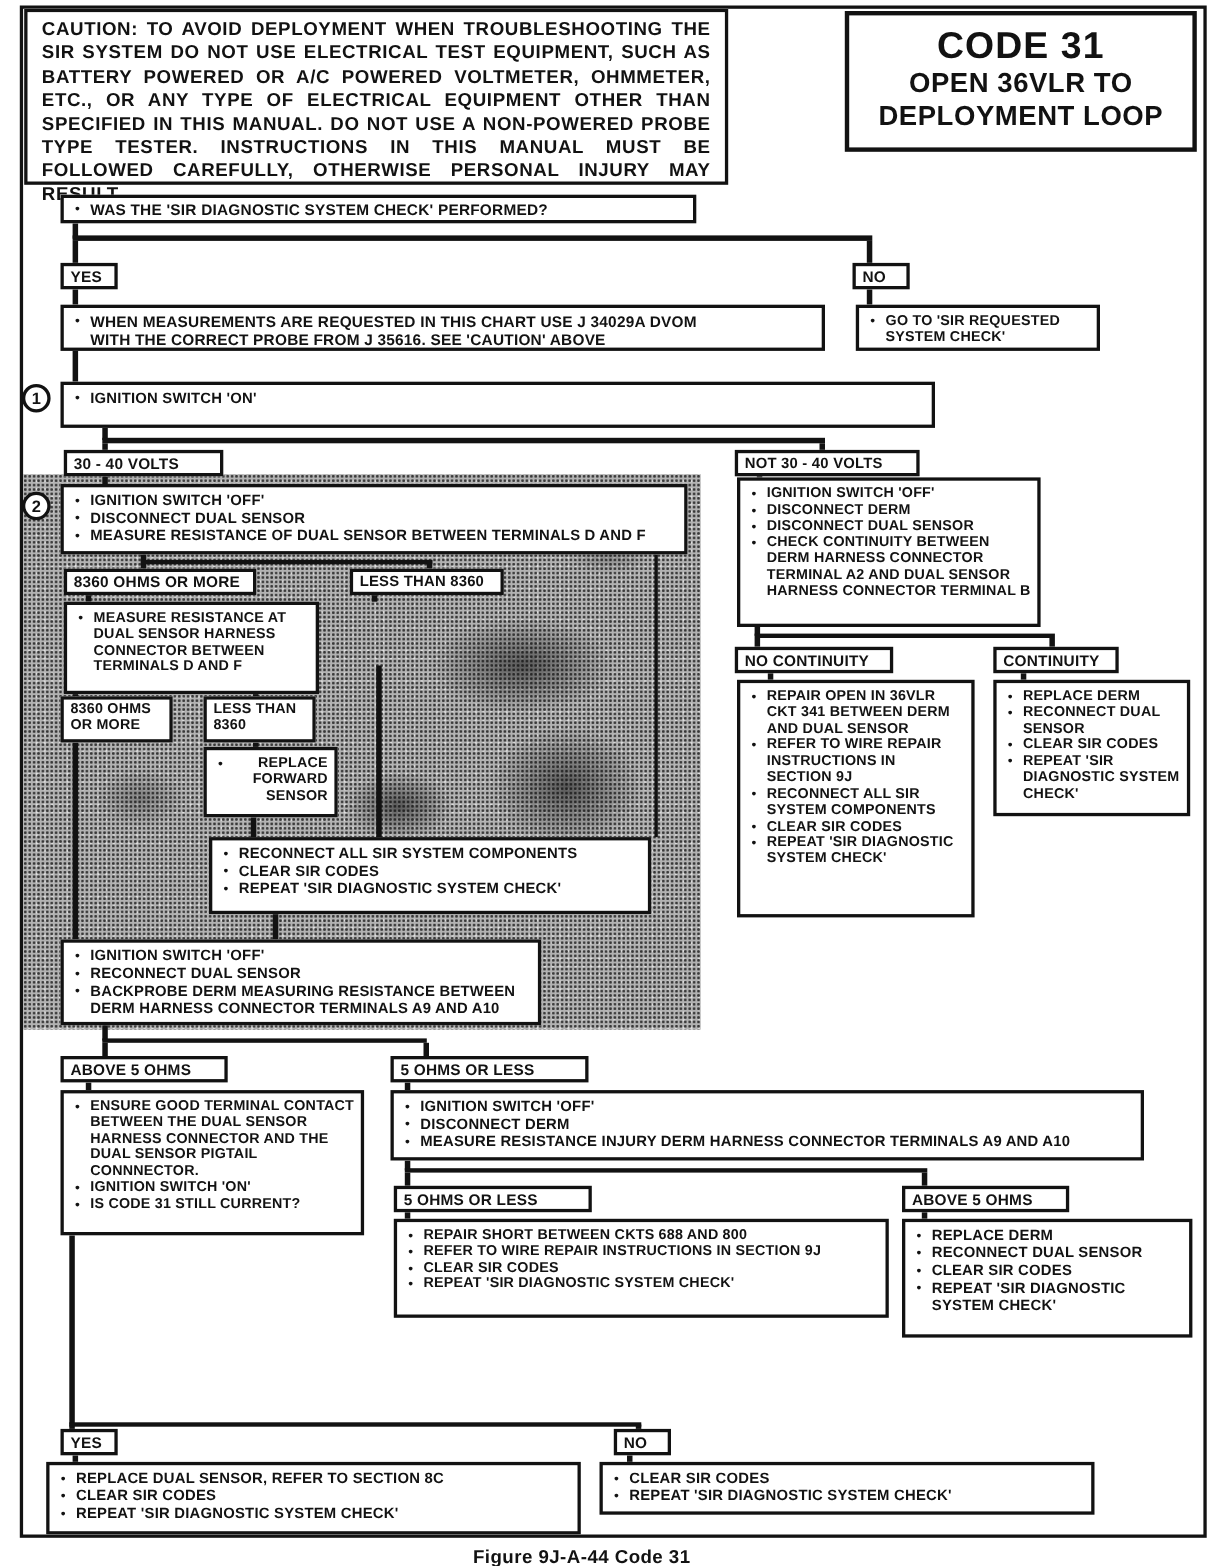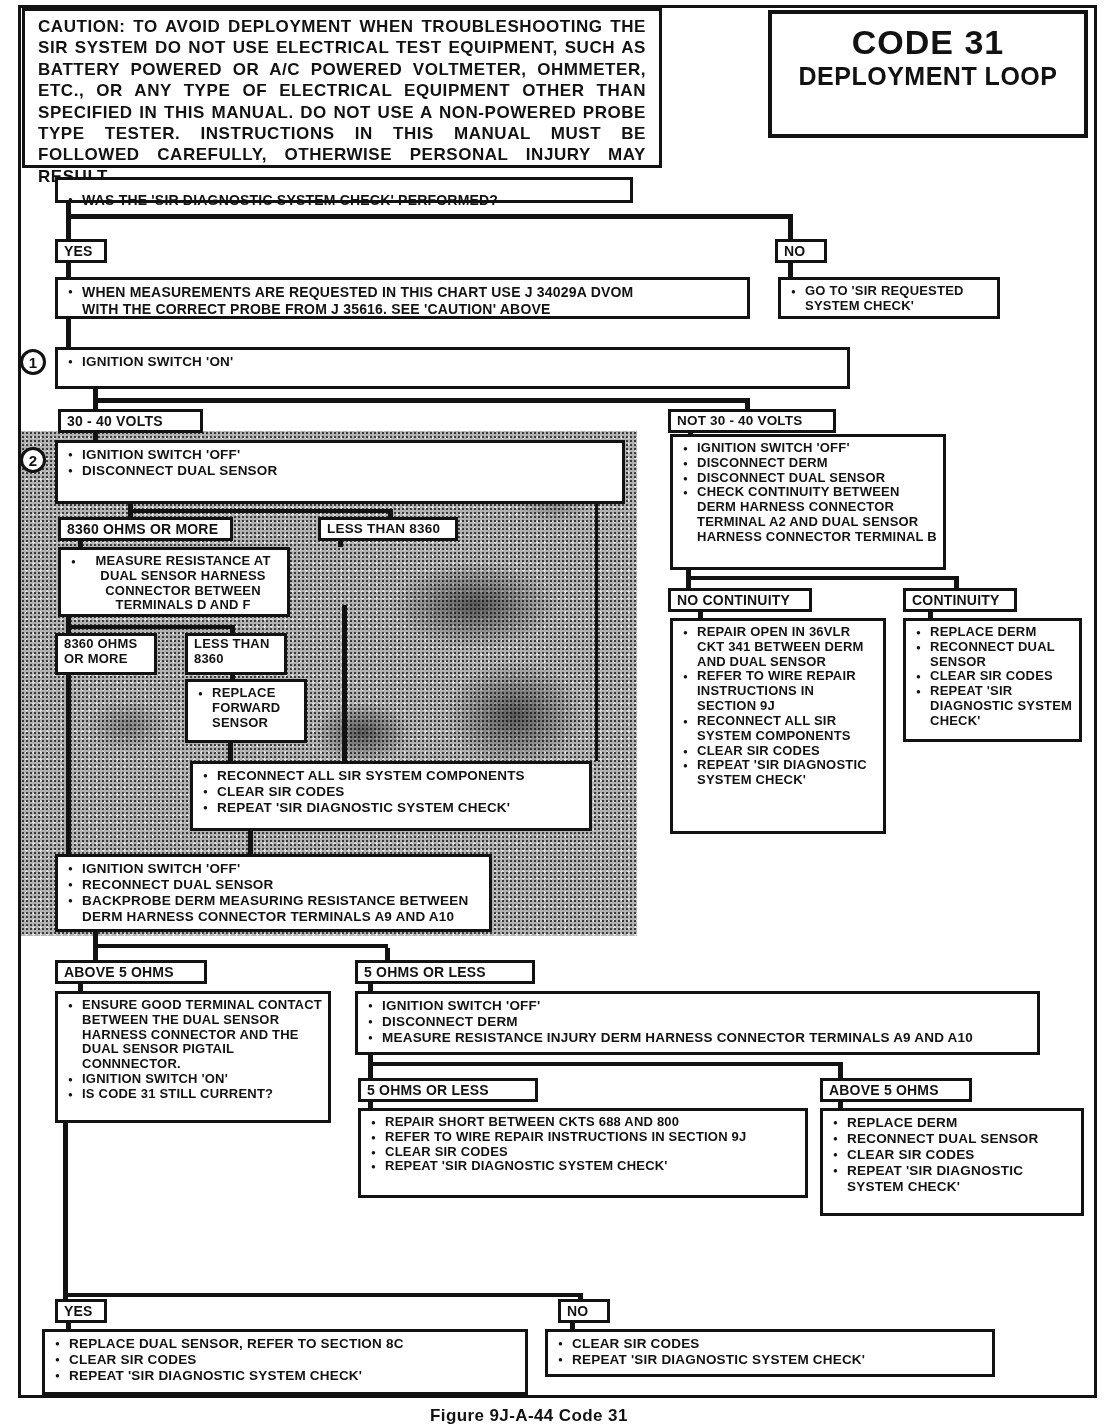--- a/index.html
+++ b/index.html
@@ -114,31 +114,32 @@
   <div class="abs ln" style="left:686px;top:580px;width:5px;height:8px;"></div>
   <div class="abs ln" style="left:954px;top:580px;width:5px;height:8px;"></div>
   <div class="abs ln" style="left:698px;top:612px;width:5px;height:6px;"></div>
   <div class="abs ln" style="left:928px;top:612px;width:5px;height:6px;"></div>
 
   <div class="abs caution" style="left:22px;top:8px;width:640px;height:160px;">
     <span>CAUTION: TO AVOID DEPLOYMENT WHEN TROUBLESHOOTING THE SIR SYSTEM DO NOT USE ELECTRICAL TEST EQUIPMENT, SUCH AS BATTERY POWERED OR A/C POWERED VOLTMETER, OHMMETER, ETC., OR ANY TYPE OF ELECTRICAL EQUIPMENT OTHER THAN SPECIFIED IN THIS MANUAL. DO NOT USE A NON-POWERED PROBE TYPE TESTER. INSTRUCTIONS IN THIS MANUAL MUST BE FOLLOWED CAREFULLY, OTHERWISE PERSONAL INJURY MAY RESULT.</span>
   </div>
   <div class="abs codebox" style="left:768px;top:10px;width:320px;height:128px;">
     <div class="t1">CODE 31</div>
+    <div class="t2">OPEN 36VLR TO</div>
     <div class="t2">DEPLOYMENT LOOP</div>
   </div>
 
   <div class="abs circ" style="left:20px;top:349px;">
       <span>1</span>
     </div>
   <div class="abs circ" style="left:20px;top:447px;">
       <span>2</span>
     </div>
 
-  <div class="abs fbox" style="left:55px;top:177px;width:578px;height:26px;padding-top:12px;text-align:center;">
+  <div class="abs fbox" style="left:55px;top:177px;width:578px;height:26px;padding-top:2px;text-align:center;">
     <ul>
         <li>
           <span>WAS THE 'SIR DIAGNOSTIC SYSTEM CHECK' PERFORMED?</span>
         </li>
       </ul>
   </div>
 
   <div class="abs lbl" style="left:55px;top:239px;width:52px;height:24px;"><span>YES</span></div>
   <div class="abs lbl" style="left:775px;top:239px;width:52px;height:24px;"><span>NO</span></div>
 
@@ -170,20 +171,23 @@
   <div class="abs lbl f135" style="left:668px;top:409px;width:168px;height:24px;"><span>NOT 30 - 40 VOLTS</span></div>
 
   <div class="abs fbox f135" style="left:55px;top:440px;width:570px;height:64px;">
     <ul>
       <li>
           <span>IGNITION SWITCH 'OFF'</span>
         </li>
       <li>
           <span>DISCONNECT DUAL SENSOR</span>
         </li>
+      <li>
+          <span>MEASURE RESISTANCE OF DUAL SENSOR BETWEEN TERMINALS D AND F</span>
+        </li>
     </ul>
   </div>
 
   <div class="abs fbox f13" style="left:670px;top:434px;width:276px;height:136px;">
     <ul>
       <li>
           <span>IGNITION SWITCH 'OFF'</span>
         </li>
       <li>
           <span>DISCONNECT DERM</span>
@@ -193,33 +197,33 @@
         </li>
       <li>
           <span>CHECK CONTINUITY BETWEEN DERM HARNESS CONNECTOR TERMINAL A2 AND DUAL SENSOR HARNESS CONNECTOR TERMINAL B</span>
         </li>
     </ul>
   </div>
 
   <div class="abs lbl" style="left:58px;top:517px;width:175px;height:24px;"><span>8360 OHMS OR MORE</span></div>
   <div class="abs lbl f135" style="left:318px;top:517px;width:140px;height:24px;"><span>LESS THAN 8360</span></div>
 
-  <div class="abs fbox f13" style="left:58px;top:547px;width:232px;height:70px;text-align:center;">
+  <div class="abs fbox f13" style="left:58px;top:547px;width:232px;height:84px;">
     <ul>
         <li>
           <span>MEASURE RESISTANCE AT DUAL SENSOR HARNESS CONNECTOR BETWEEN TERMINALS D AND F</span>
         </li>
       </ul>
   </div>
 
 
   <div class="abs lbl f13" style="left:55px;top:633px;width:102px;height:42px;"><span>8360 OHMS OR MORE</span></div>
   <div class="abs lbl f13" style="left:185px;top:633px;width:102px;height:42px;"><span>LESS THAN 8360</span></div>
 
-  <div class="abs fbox f13" style="left:185px;top:679px;width:122px;height:64px;">
+  <div class="abs fbox f13" style="left:185px;top:679px;width:122px;height:64px;text-align:right;">
     <ul>
         <li>
           <span>REPLACE FORWARD SENSOR</span>
         </li>
       </ul>
   </div>
 
   <div class="abs fbox f135" style="left:190px;top:761px;width:402px;height:70px;">
     <ul>
       <li>

